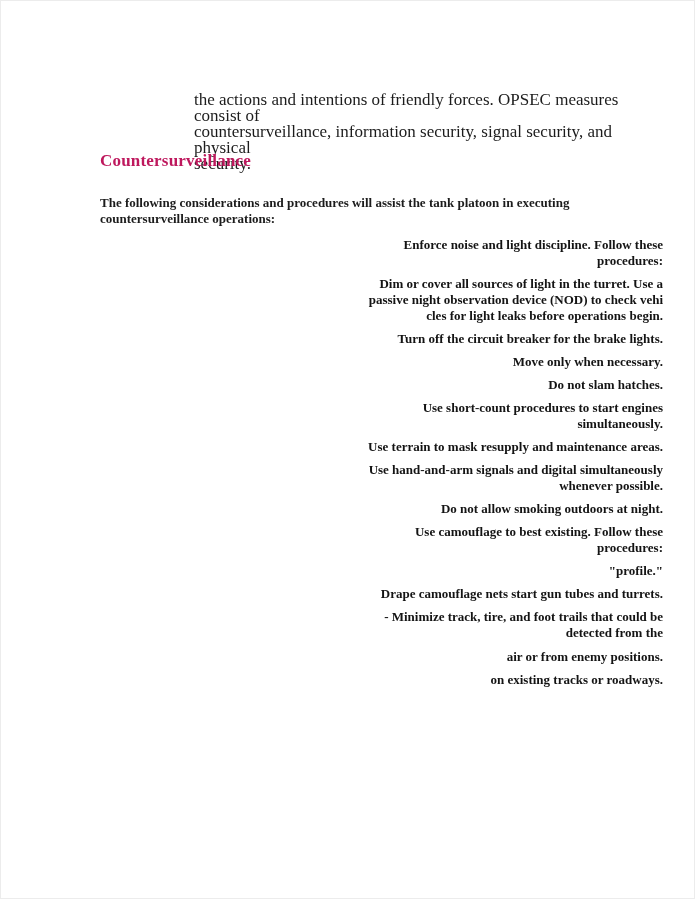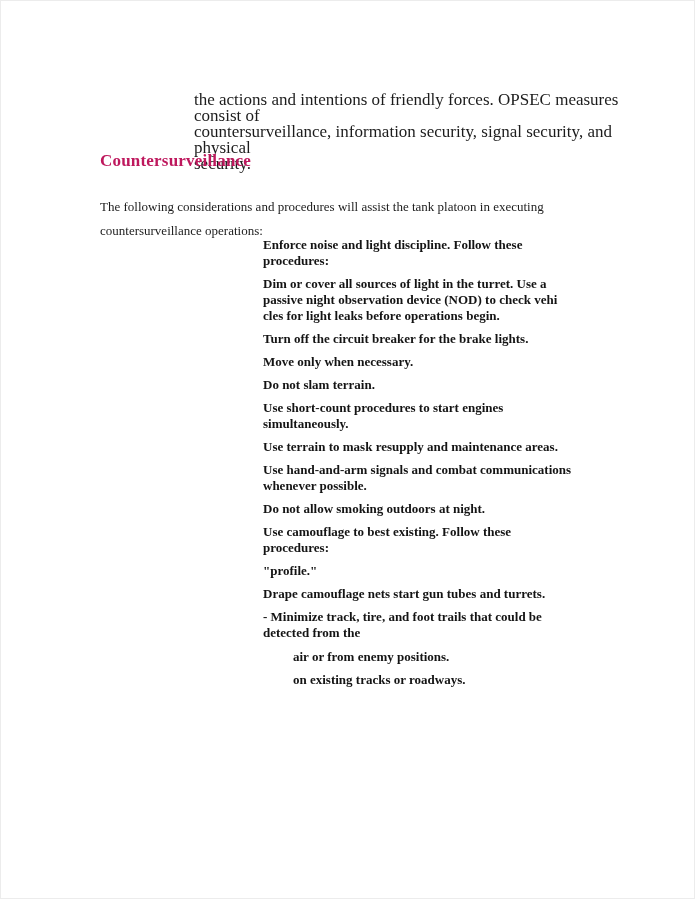--- a/index.html
+++ b/index.html
@@ -43,28 +43,30 @@
     letter-spacing: 0.2px;
     color: #be185d;
   }
   .lead {
     position: absolute;
     left: 100px;
     top: 195px;
     width: 545px;
     margin: 0;
     font-size: 13px;
-    line-height: 24px;
+    line-height: 16px;
     white-space: pre-line;
+    font-weight: bold;
   }
   .list {
     position: absolute;
     left: 263px;
     top: 237px;
     width: 400px;
+    text-align: right;
   }
   .item {
     margin: 0 0 7px 0;
     font-size: 13px;
     line-height: 16px;
     font-weight: bold;
     white-space: pre-line;
     color: #141414;
   }
   .item.indent { margin-left: 30px; }
@@ -86,25 +88,25 @@
 countersurveillance operations:</p>
 
   <div class="list">
     <p class="item">Enforce noise and light discipline. Follow these
 procedures:</p>
     <p class="item">Dim or cover all sources of light in the turret. Use a
 passive night observation device (NOD) to check vehi
 cles for light leaks before operations begin.</p>
     <p class="item">Turn off the circuit breaker for the brake lights.</p>
     <p class="item">Move only when necessary.</p>
-    <p class="item">Do not slam terrain.</p>
+    <p class="item">Do not slam hatches.</p>
     <p class="item">Use short-count procedures to start engines
 simultaneously.</p>
     <p class="item">Use terrain to mask resupply and maintenance areas.</p>
-    <p class="item">Use hand-and-arm signals and combat communications
+    <p class="item">Use hand-and-arm signals and digital simultaneously
 whenever possible.</p>
     <p class="item">Do not allow smoking outdoors at night.</p>
     <p class="item">Use camouflage to best existing. Follow these
 procedures:</p>
     <p class="item">"profile."</p>
     <p class="item">Drape camouflage nets start gun tubes and turrets.</p>
     <p class="item">- Minimize track, tire, and foot trails that could be
 detected from the</p>
     <p class="item indent gap">air or from enemy positions.</p>
     <p class="item indent gap-sm">on existing tracks or roadways.</p>

